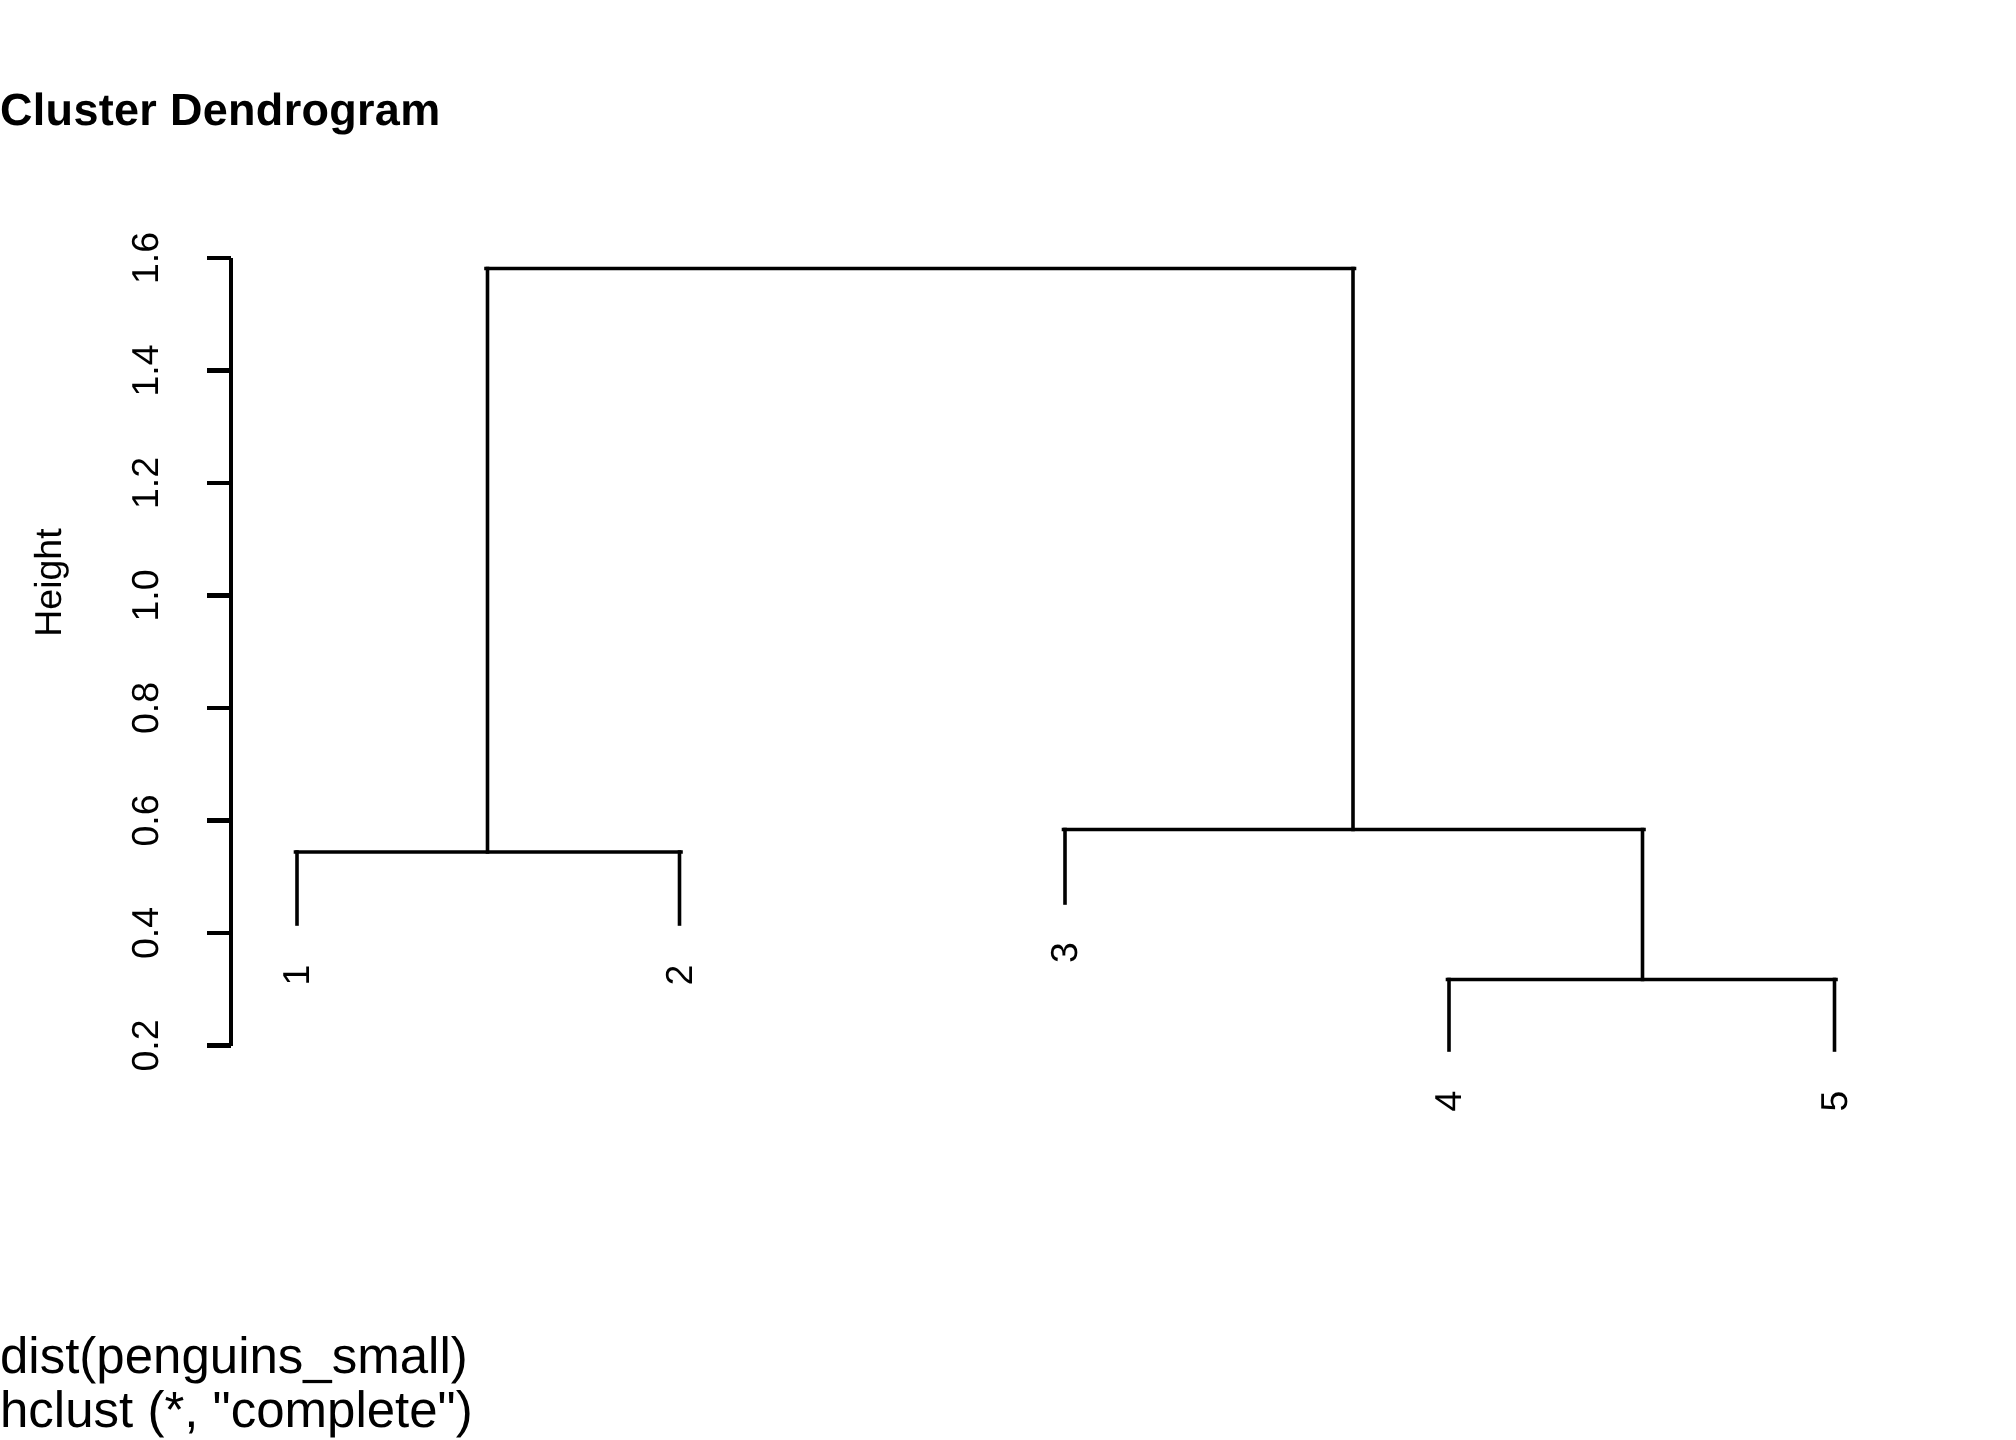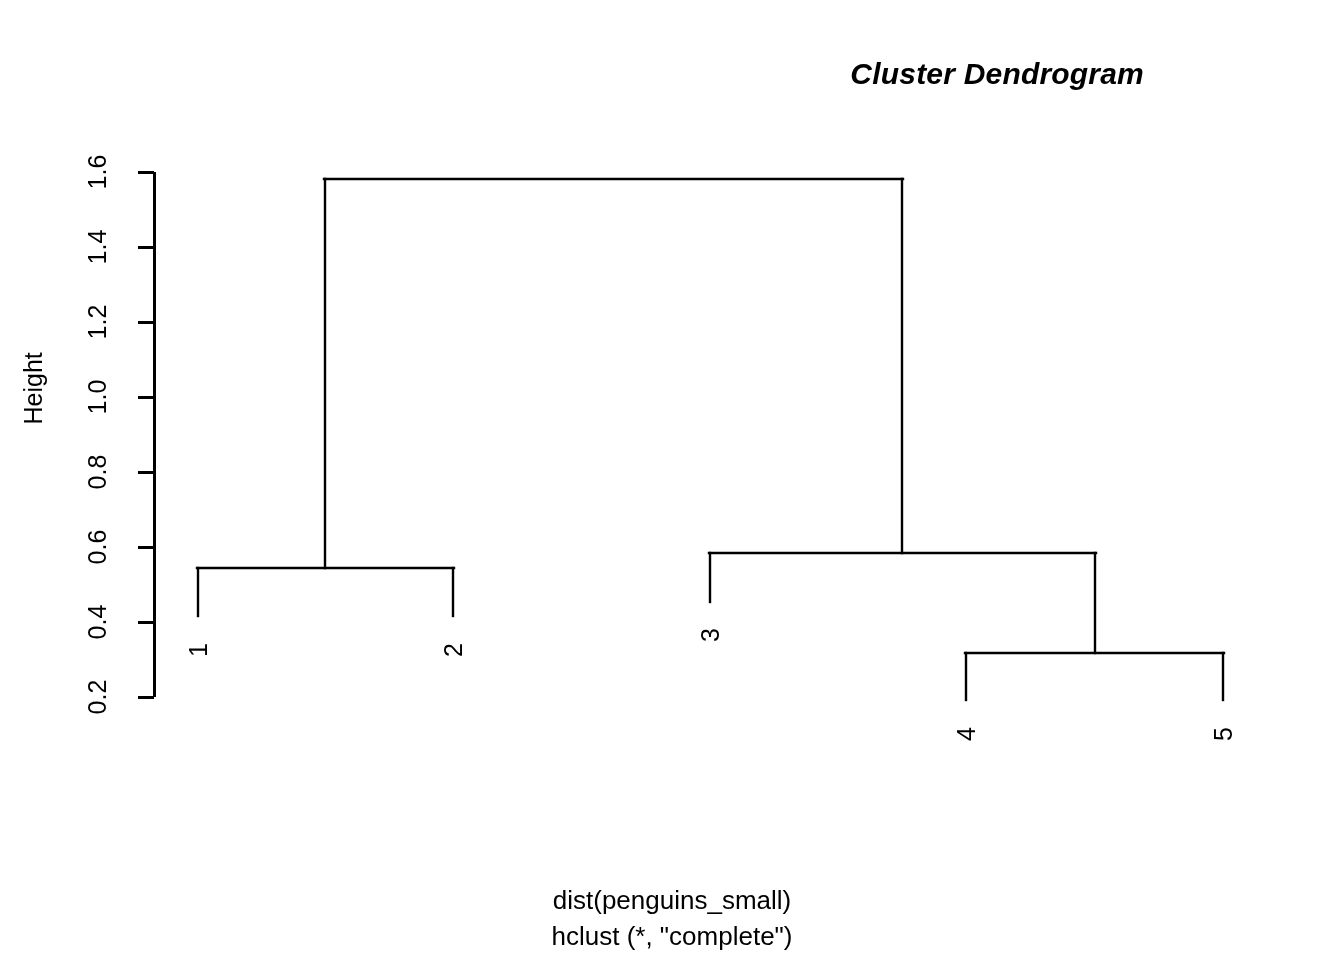--- a/index.html
+++ b/index.html
@@ -20,26 +20,25 @@
     left: 0;
     top: 0;
     width: 1344px;
     height: 960px;
   }
   .plot-title {
     position: absolute;
     left: 0;
     top: 57px;
     width: 1144px;
-    text-align: right;
+    text-align: left;
     font-size: 30px;
     font-weight: bold;
     letter-spacing: 0.2px;
     font-family: "Liberation Sans", sans-serif;
-    font-style: italic;
   }
   .y-axis-label {
     position: absolute;
     left: 13px;
     top: 390px;
     width: 40px;
     font-size: 25px;
     font-family: "Liberation Sans", sans-serif;
     transform-origin: center center;
   }
@@ -77,22 +76,22 @@
   .leaf-label span {
     display: block;
     white-space: nowrap;
     transform: rotate(-90deg);
     transform-origin: center center;
   }
   .caption {
     position: absolute;
     left: 0;
     width: 1344px;
-    text-align: center;
-    font-size: 26px;
+    text-align: left;
+    font-size: 34px;
     font-family: "Liberation Sans", sans-serif;
   }
   #caption-line1 { top: 885px; }
   #caption-line2 { top: 921px; }
   svg { display: block; }
 </style>
 </head>
 <body>
 
 <div id="plot-root">

